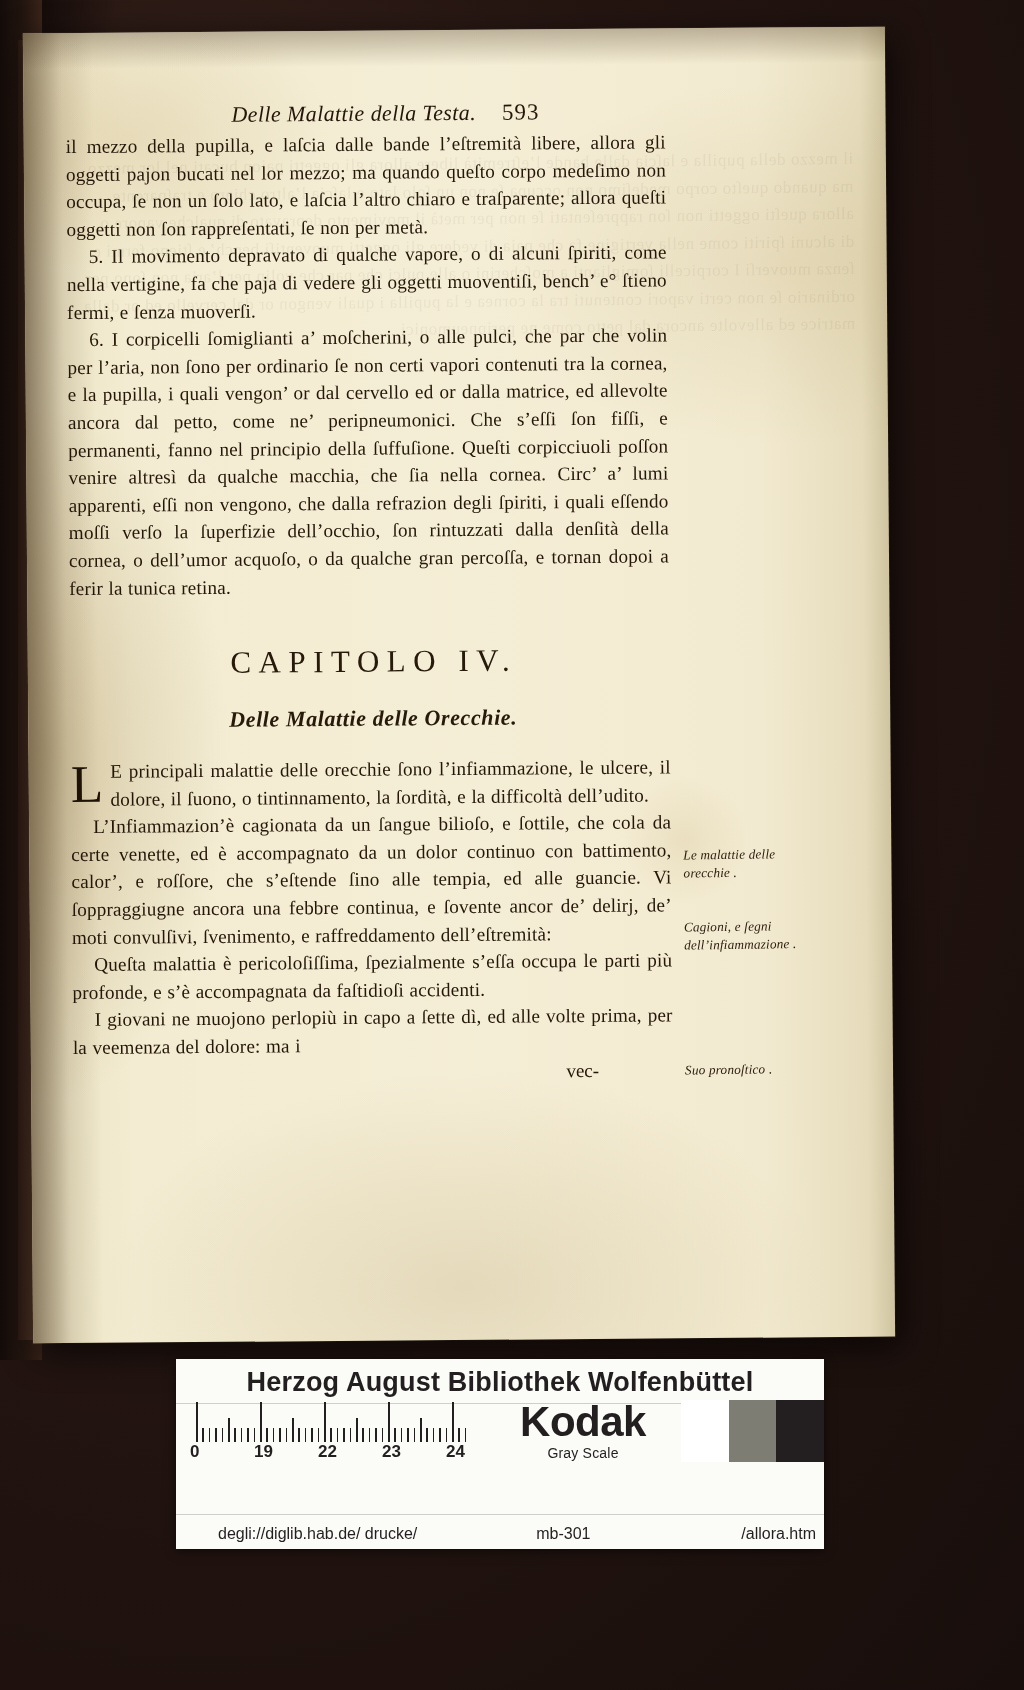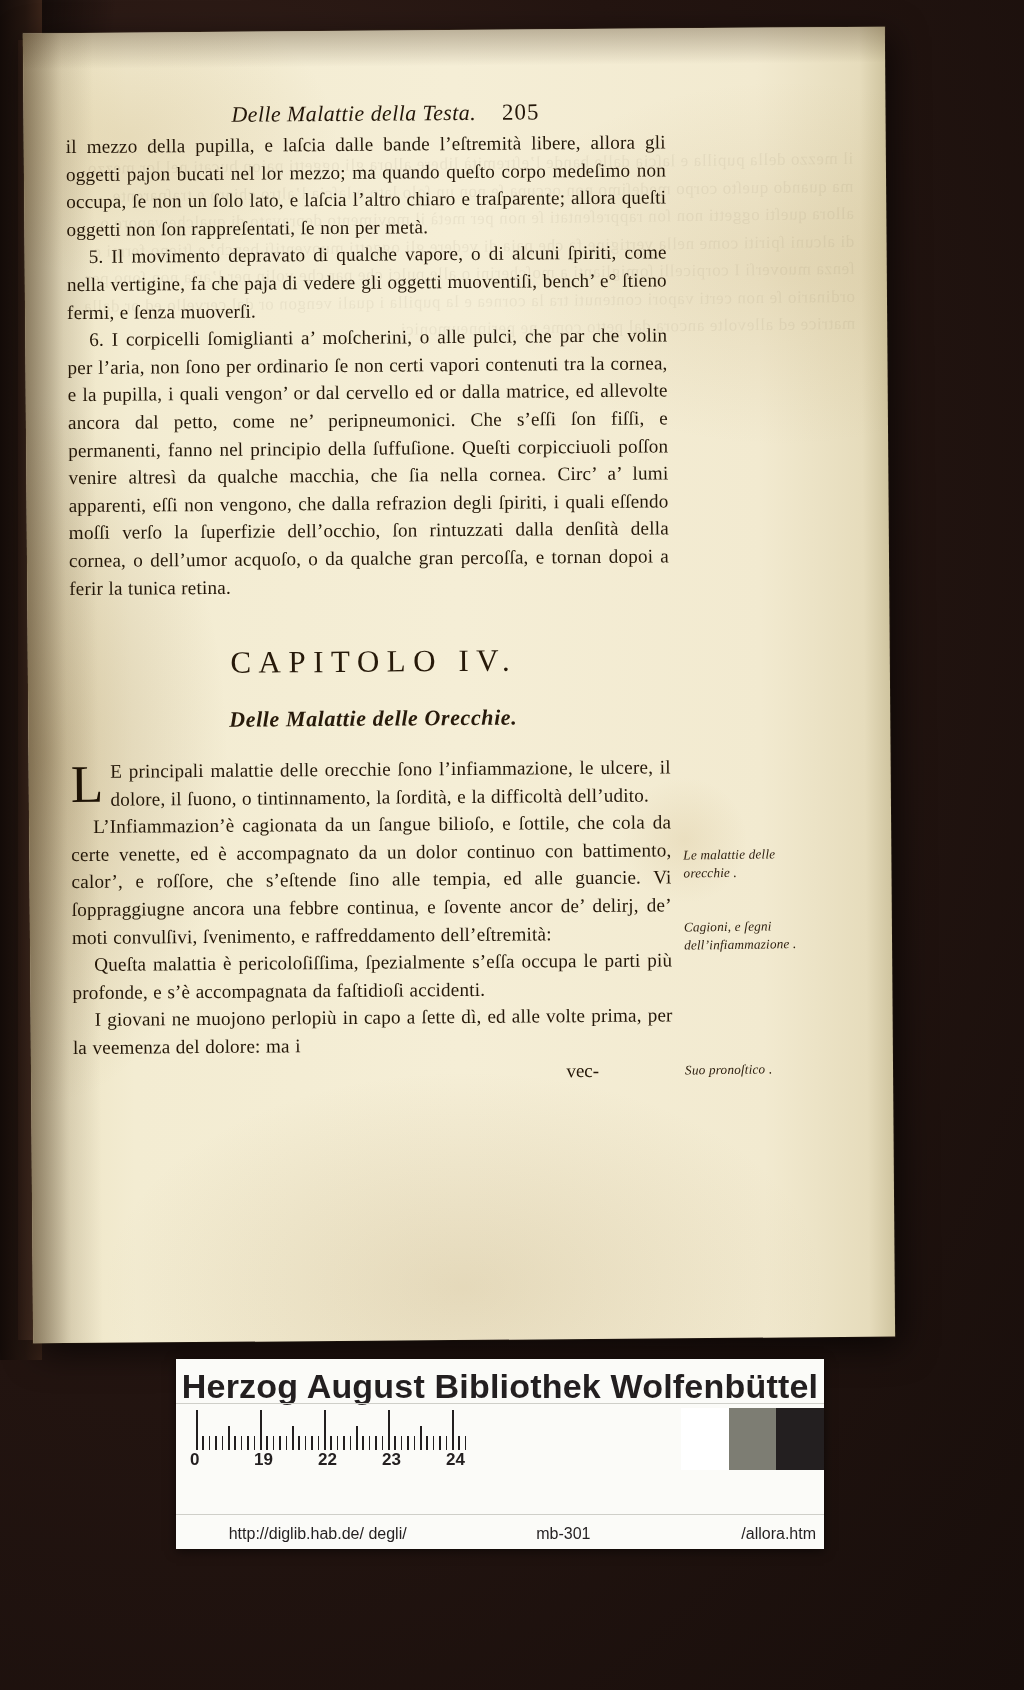--- a/index.html
+++ b/index.html
@@ -169,21 +169,21 @@
     left:176px;top:1359px;
     width:648px;height:190px;
     background:#fbfbf8;
     box-shadow:0 2px 10px rgba(0,0,0,.55);
     font-family:"Liberation Sans",sans-serif;
     overflow:hidden;
   }
   #target-title{
     text-align:center;
     font-weight:bold;
-    font-size:34px;
+    font-size:27px;
     color:#231f20;
     letter-spacing:.2px;
     margin-top:8px;
     white-space:nowrap;
   }
   #target-mid{
     position:relative;
     height:84px;
     margin-top:4px;
   }
@@ -237,21 +237,21 @@
 
 <div id="leaf">
 
   <div id="bleed">il mezzo della pupilla e laſcia dalle bande l’eſtremità libere allora gli oggetti pajon bucati nel lor mezzo ma quando queſto corpo medeſimo non occupa ſe non un ſolo lato e laſcia l’altro chiaro e traſparente allora queſti oggetti non ſon rappreſentati ſe non per metà il movimento depravato di qualche vapore o di alcuni ſpiriti come nella vertigine fa che paja di vedere gli oggetti muoventiſi bench’ e ſtieno fermi e ſenza muoverſi I corpicelli ſomiglianti a moſcherini o alle pulci che par che volin per l’aria non ſono per ordinario ſe non certi vapori contenuti tra la cornea e la pupilla i quali vengon or dal cervello ed or dalla matrice ed allevolte ancora dal petto come ne peripneumonici</div>
   <div id="gutter-shadow"></div>
   <div id="top-shadow"></div>
 
   <div id="text-block">
 
     <div class="running-head">
-      <span>Delle Malattie della Testa.</span><span class="folio">205</span>
+      <span>Delle Malattie della Testa.</span><span class="folio">593</span>
     </div>
 
     <p class="body">il mezzo della pupilla, e laſcia dalle bande l’eſtremità libere, allora gli oggetti pajon bucati nel lor mezzo; ma quando queſto corpo medeſimo non occupa, ſe non un ſolo lato, e laſcia l’altro chiaro e traſparente; allora queſti oggetti non ſon rappreſentati, ſe non per metà.</p>
     <p class="body indent">5. Il movimento depravato di qualche vapore, o di alcuni ſpiriti, come nella vertigine, fa che paja di vedere gli oggetti muoventiſi, bench’ e° ſtieno fermi, e ſenza muoverſi.</p>
     <p class="body indent">6. I corpicelli ſomiglianti a’ moſcherini, o alle pulci, che par che volin per l’aria, non ſono per ordinario ſe non certi vapori contenuti tra la cornea, e la pupilla, i quali vengon’ or dal cervello ed or dalla matrice, ed allevolte ancora dal petto, come ne’ peripneumonici. Che s’eſſi ſon fiſſi, e permanenti, fanno nel principio della ſuffuſione. Queſti corpicciuoli poſſon venire altresì da qualche macchia, che ſia nella cornea. Circ’ a’ lumi apparenti, eſſi non vengono, che dalla refrazion degli ſpiriti, i quali eſſendo moſſi verſo la ſuperfizie dell’occhio, ſon rintuzzati dalla denſità della cornea, o dell’umor acquoſo, o da qualche gran percoſſa, e tornan dopoi a ferir la tunica retina.</p>
 
     <h2 class="chapter-title">CAPITOLO IV.</h2>
     <h3 class="chapter-subtitle">Delle Malattie delle Orecchie.</h3>
 
     <p class="body dropcap-para"><span class="dropcap">L</span><span>E principali malattie delle orecchie ſono l’infiammazione, le ulcere, il dolore, il ſuono, o tintinnamento, la ſordità, e la difficoltà dell’udito.</span></p>
@@ -322,28 +322,32 @@
         </div>
       <div id="rulerlabels">
           <span style="left: -6px;">0</span>
           <span style="left: 58px;">19</span>
           <span style="left: 122px;">22</span>
           <span style="left: 186px;">23</span>
           <span style="left: 250px;">24</span>
         </div>
     </div>
 
+    <div id="kodak-wrap">
+      <div id="kodak">Kodak</div>
+      <div id="grayscale-label">Gray Scale</div>
+    </div>
 
     <div id="patches">
         <div style="background: rgb(255, 255, 255); width: 47.6667px;"></div>
         <div style="background: rgb(125, 125, 115); width: 47.6667px;"></div>
         <div style="background: rgb(35, 31, 32); width: 47.6667px;"></div>
       </div>
   </div>
 
   <div class="rule-line" style="bottom:34px;"></div>
 
   <div id="target-bottom">
-    <div id="url-left">http://diglib.hab.de/ degli/</div>
+    <div id="url-left">degli://diglib.hab.de/ drucke/</div>
     <div id="url-mid">mb-301</div>
     <div id="url-right">/allora.htm</div>
   </div>
 </div>
 
 </body></html>

